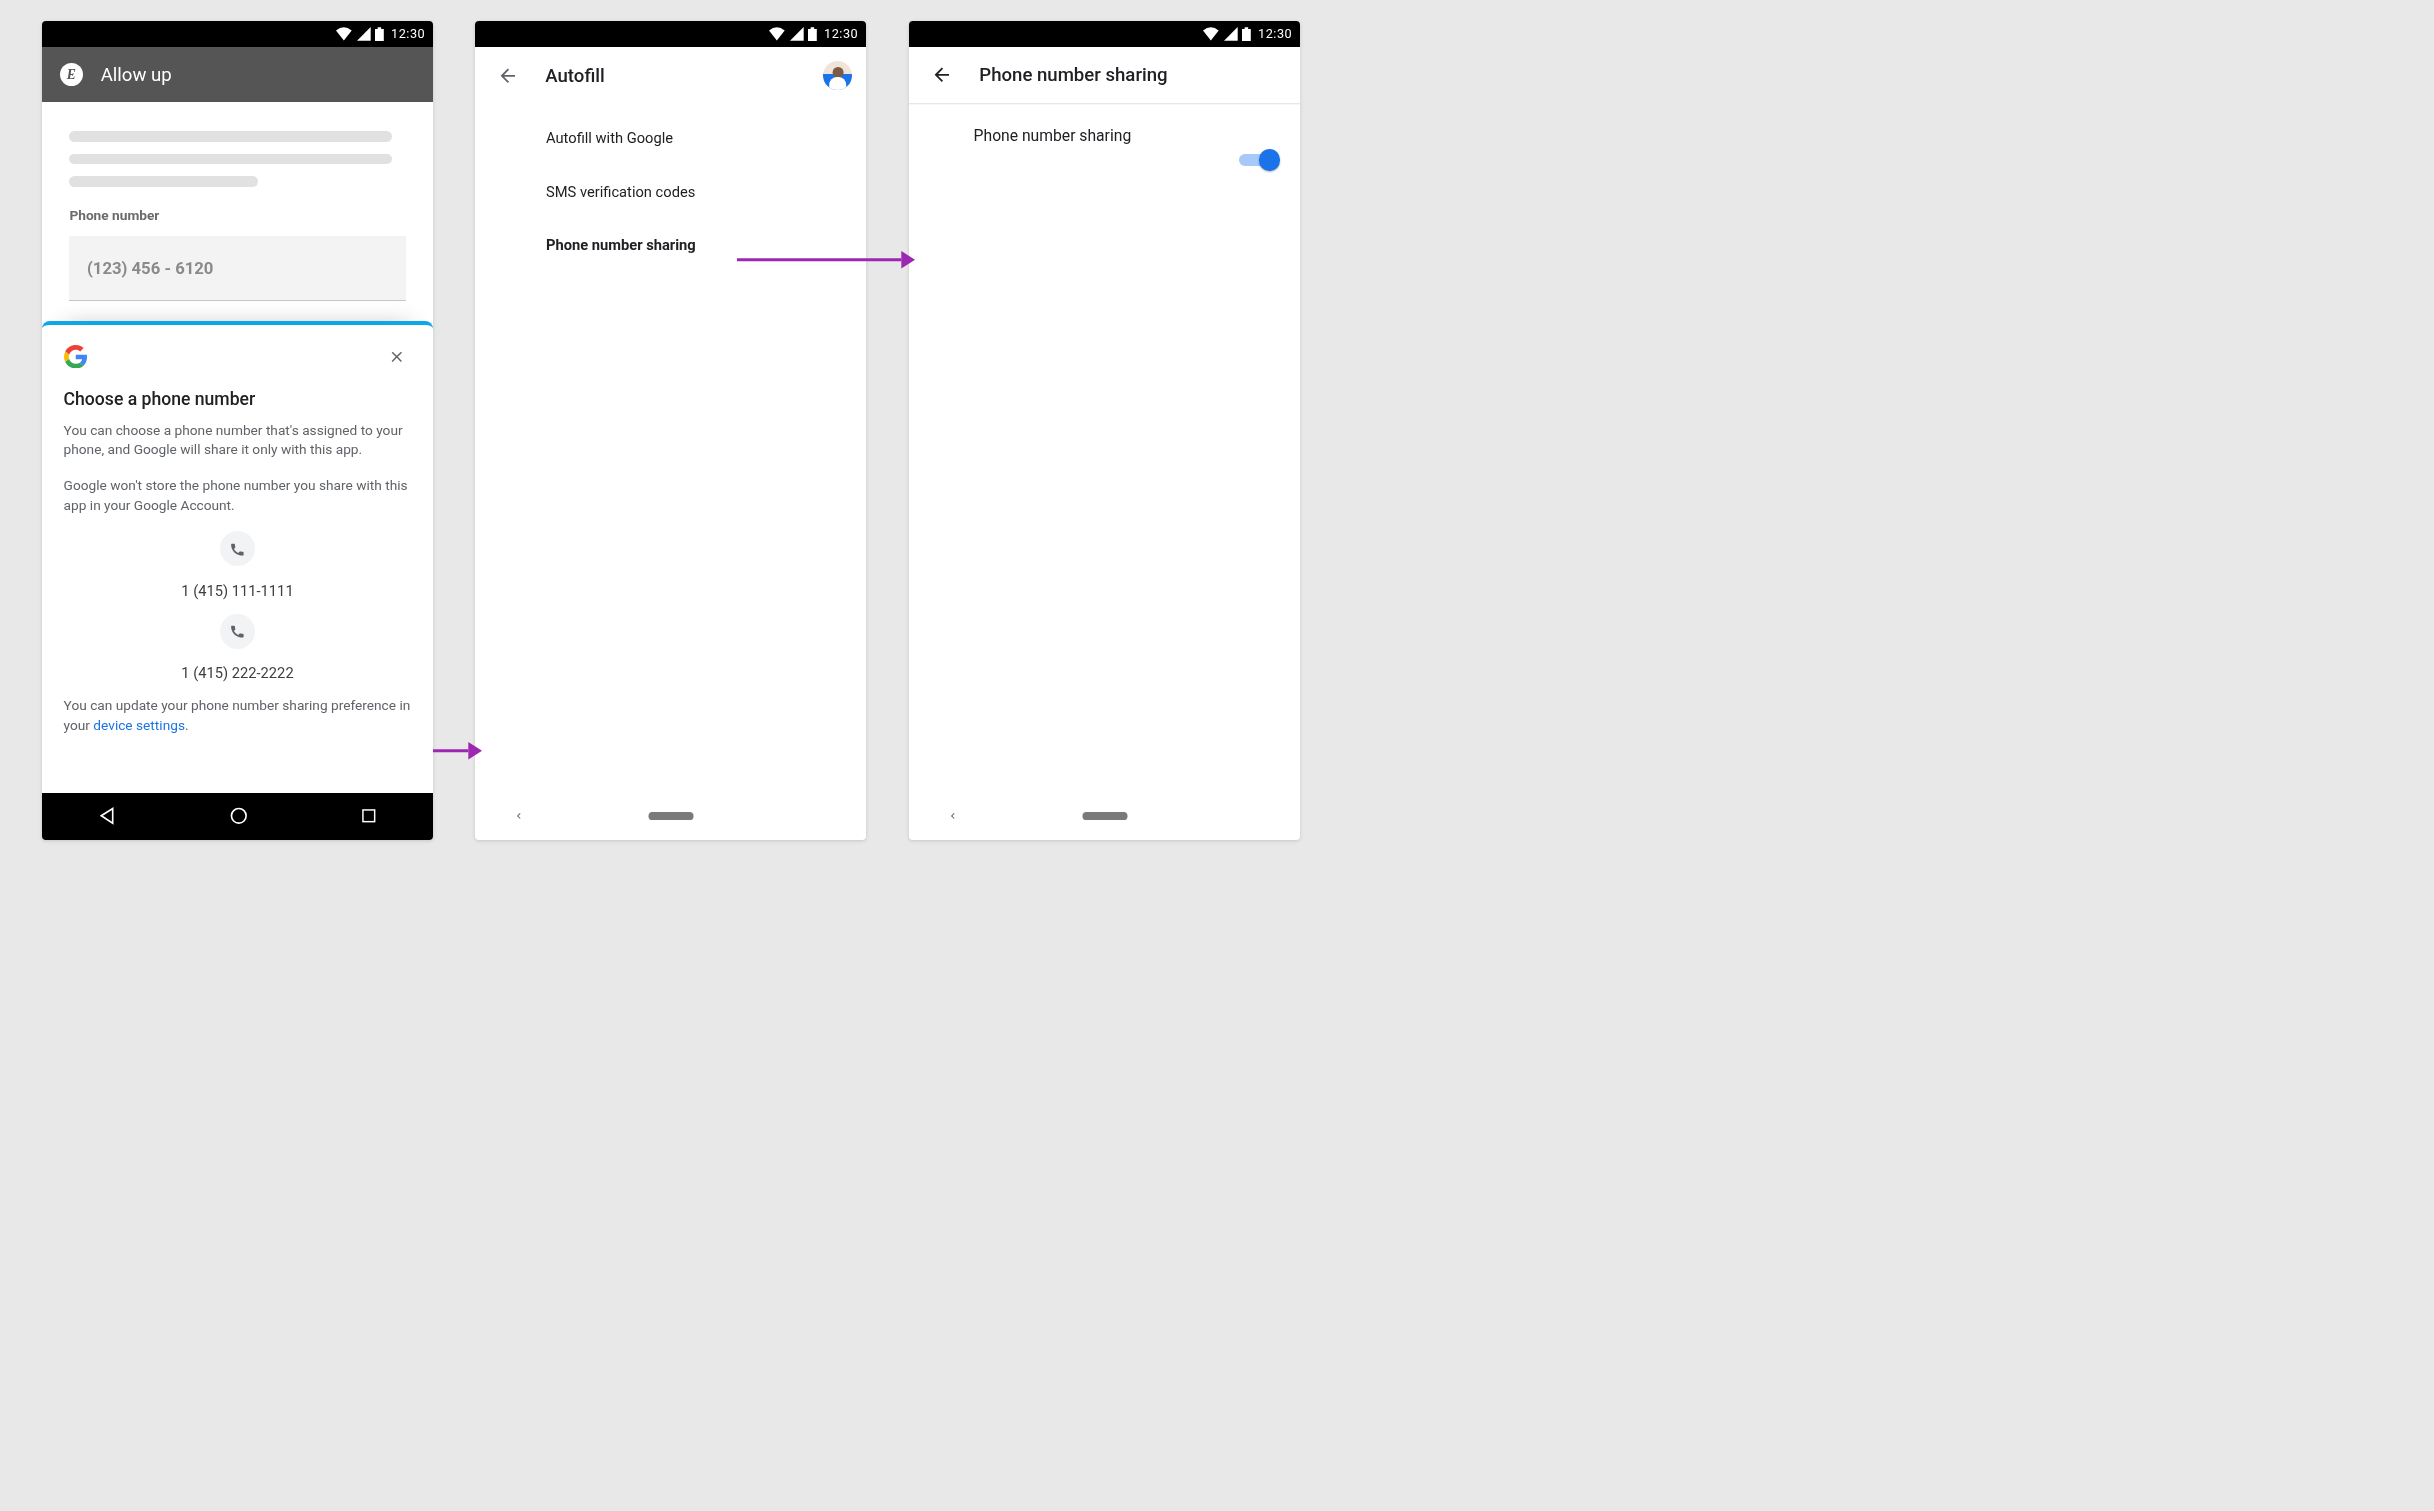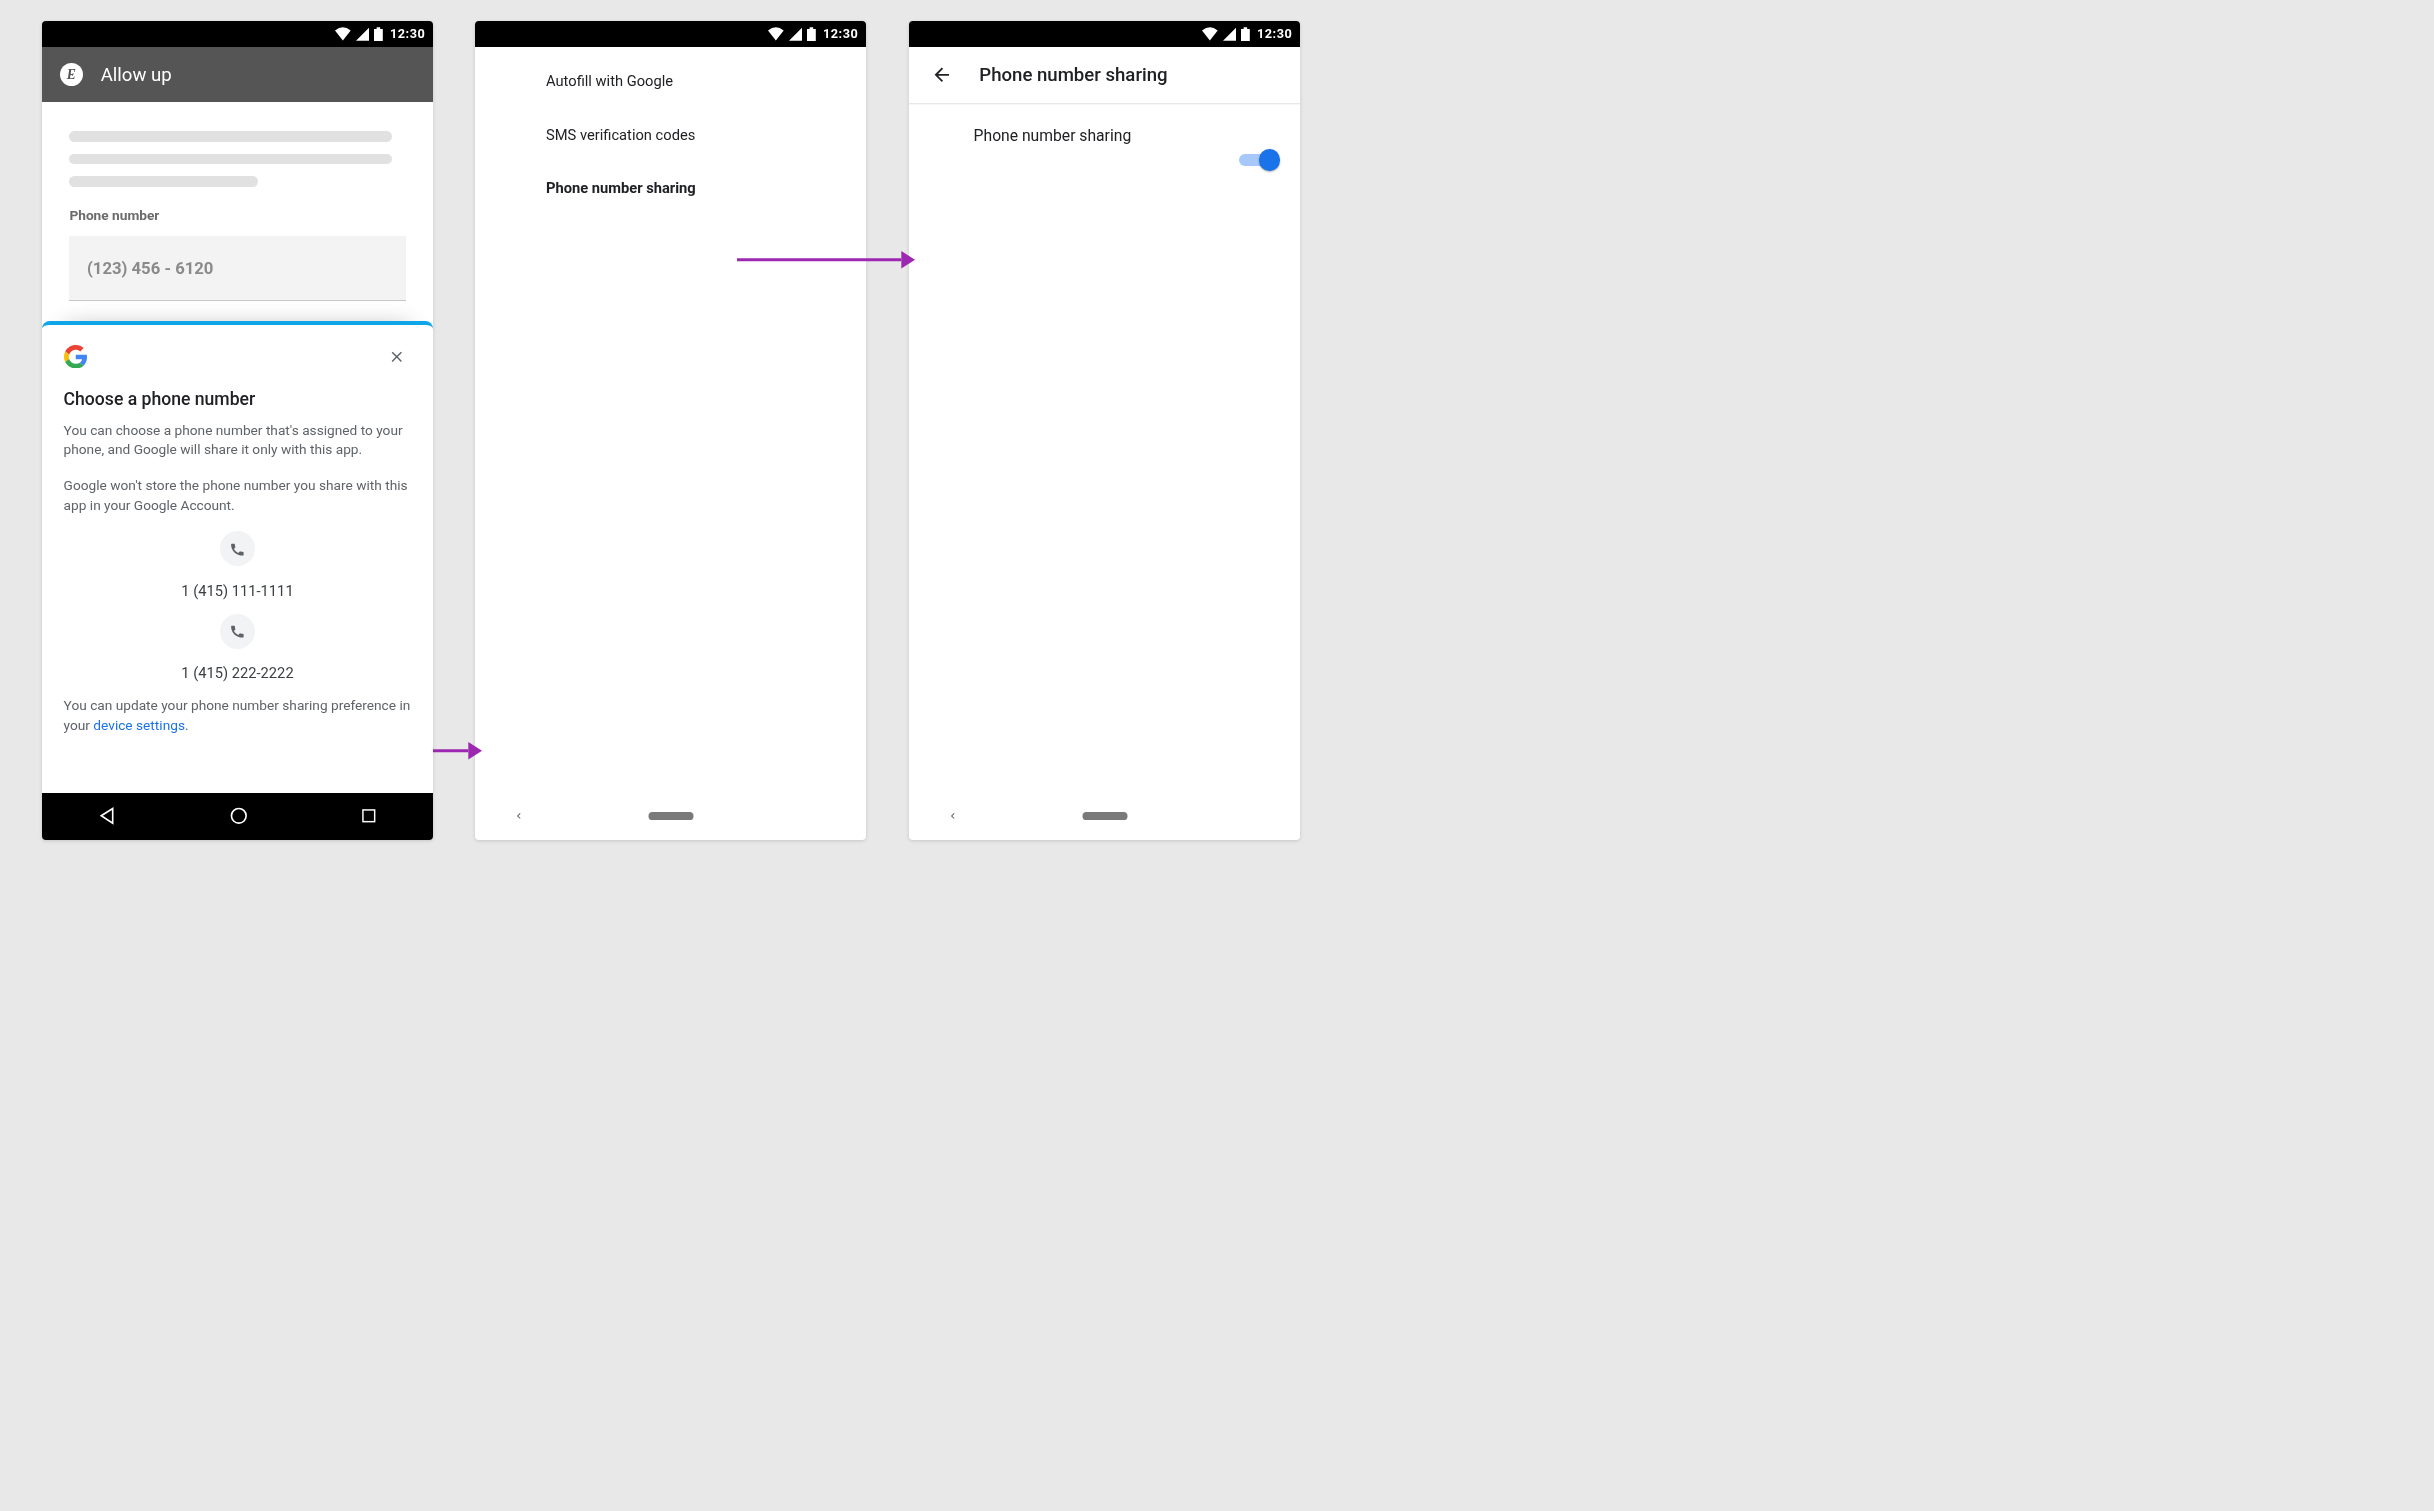--- a/index.html
+++ b/index.html
@@ -33,21 +33,21 @@
     display: flex;
     align-items: center;
     justify-content: flex-end;
     padding: 0 7.8px;
     gap: 4.9px;
     color: #fff;
     font-size: 12.7px;
     letter-spacing: 0.5px;
   }
   .statusbar svg { fill: #fff; }
-  .time { margin-left: 2px; font-weight: 700; }
+  .time { margin-left: 2px; font-weight: 400; }
 
   
   .appbar-dark {
     height: 55px;
     background: #555556;
     display: flex;
     align-items: center;
     padding: 0 17.6px;
     gap: 17.6px;
     color: #fff;
@@ -268,20 +268,29 @@
       </svg>
     <svg width="13.7" height="13.7" viewBox="0 0 20 20">
         <path d="M0 20 L20 20 L20 0 Z"></path>
       </svg>
     <svg width="8.8" height="14.7" viewBox="0 0 10 16">
         <path d="M3 0h4v2h3v14H0V2h3z"></path>
       </svg>
     <span class="time">12:30</span>
   </div>
 
+  <div class="appbar-light">
+    <div class="back-btn">
+      <svg width="21.6" height="21.6" viewBox="0 0 24 24">
+          <path fill="#5f6368" d="M20 11H7.83l5.59-5.59L12 4l-8 8 8 8 1.41-1.41L7.83 13H20z"></path>
+        </svg>
+    </div>
+    <div class="title">Autofill</div>
+    <div class="avatar"></div>
+  </div>
 
   <div class="list">
     <div class="list-item">Autofill with Google</div>
     <div class="list-item">SMS verification codes</div>
     <div class="list-item bold">Phone number sharing</div>
   </div>
 
   <div style="flex:1"></div>
   <div class="navbar-gesture">
     <div class="chev-left">

